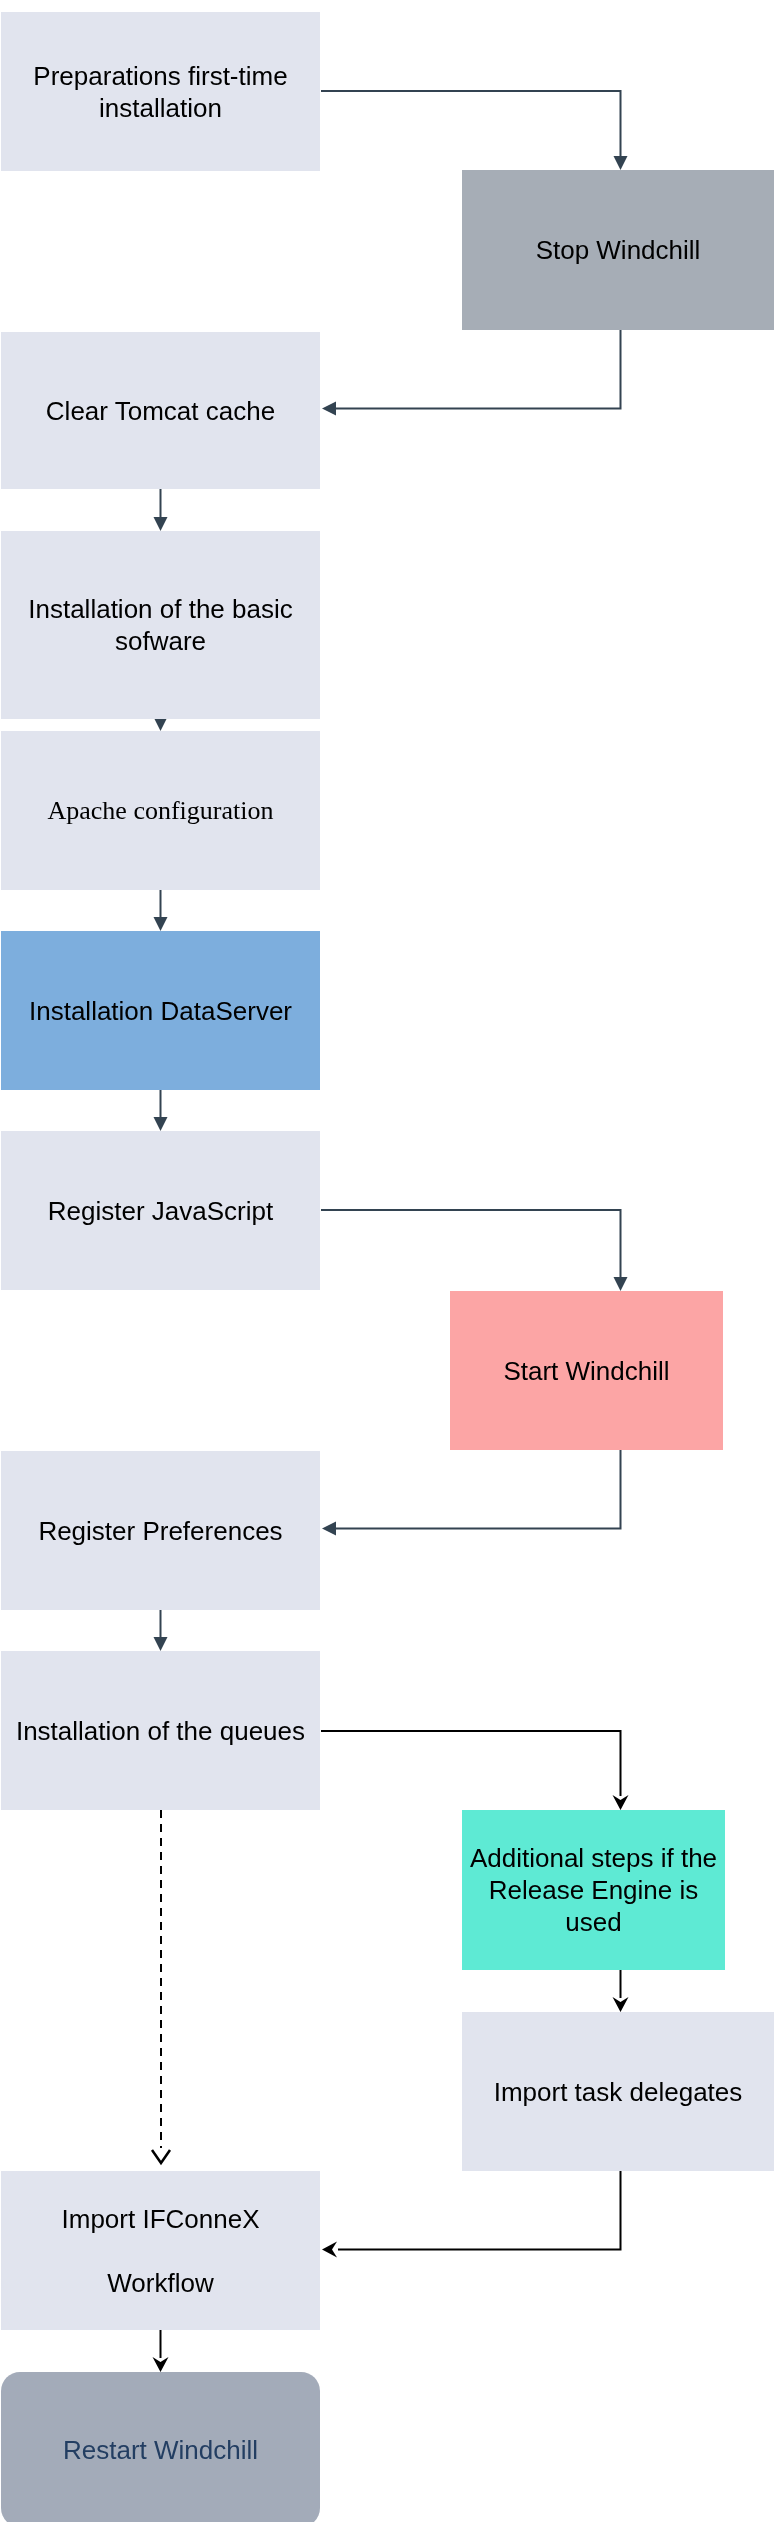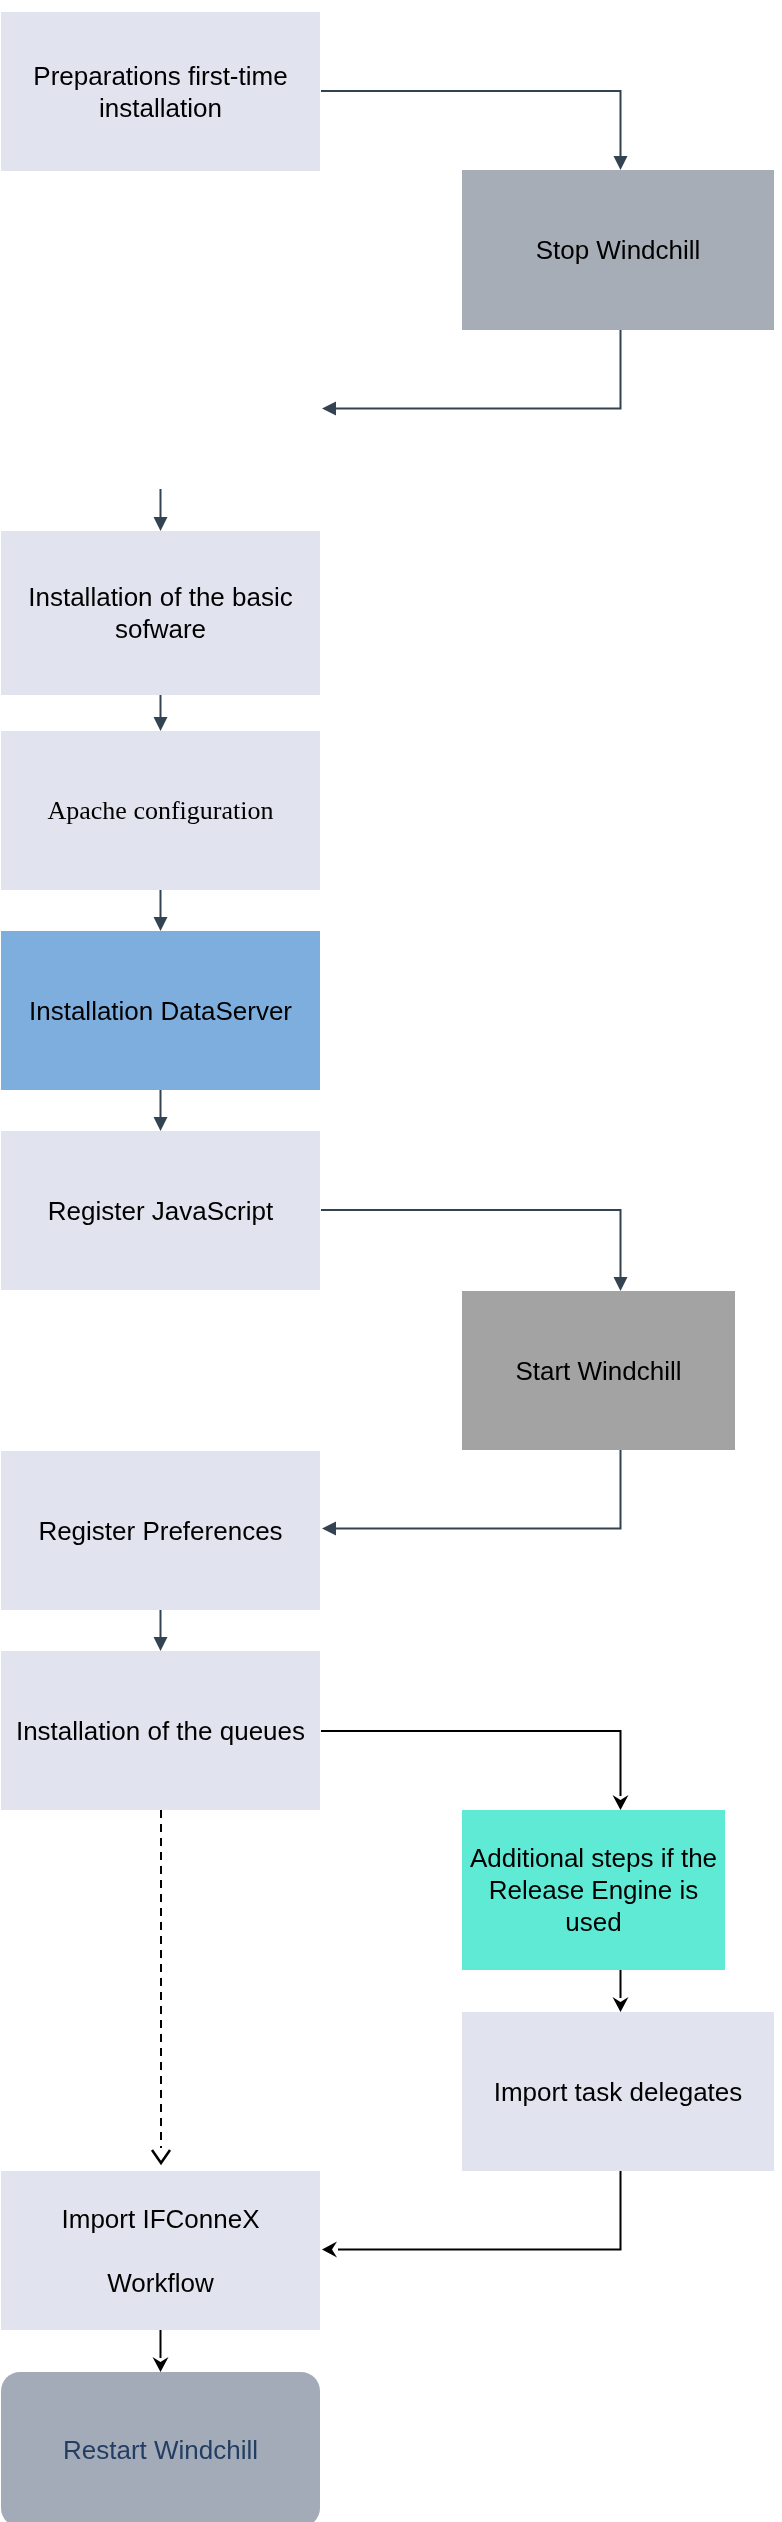--- a/index.html
+++ b/index.html
@@ -58,22 +58,25 @@
       <polygon points="152.5,2347 160.5,2362 168.5,2347 160.5,2352"></polygon>
     </g>
     <polyline points="152,2140 161,2153 170,2140" fill="none" stroke-width="2.5" stroke="#000000"></polyline>
   </svg>
 
   <div class="node" style="left: 1px; top: 2px; width: 319px; height: 159px; background: rgb(225, 228, 238);">
     <span>Preparations first-time
 installation</span>
   </div>
 
+  <div class="node" style="left: 1px; top: 322px; width: 319px; height: 157px; background: rgb(225, 228, 238);">
+    <span>Clear Tomcat cache</span>
+  </div>
 
-  <div class="node" style="left: 1px; top: 521px; width: 319px; height: 164px; background: rgb(225, 228, 238);">
+  <div class="node" style="left: 1px; top: 521px; width: 319px; height: 188px; background: rgb(225, 228, 238);">
     <span>Installation of the basic
 sofware</span>
   </div>
 
   <div class="node" style="left: 1px; top: 721px; width: 319px; height: 159px; background: rgb(225, 228, 238); font-family: Liberation Serif, serif;">
     <span>Apache configuration</span>
   </div>
 
   <div class="node" style="left: 1px; top: 921px; width: 319px; height: 159px; background: rgb(125, 174, 221);">
     <span>Installation DataServer</span>
@@ -98,21 +101,21 @@
   </div>
 
   <div class="node" style="left: 1px; top: 2362px; width: 319px; height: 155px; background: rgb(163, 171, 185); color: rgb(35, 62, 98); border-radius: 19px;">
     <span>Restart Windchill</span>
   </div>
 
   <div class="node" style="left: 462px; top: 160px; width: 312px; height: 160px; background: rgb(166, 173, 182);">
     <span>Stop Windchill</span>
   </div>
 
-  <div class="node" style="left: 462px; top: 1281px; width: 273px; height: 159px; background: #a3a3a3;">
+  <div class="node" style="left: 450px; top: 1281px; width: 273px; height: 159px; background: #fca5a5;">
     <span>Start Windchill</span>
   </div>
 
   <div class="node" style="left: 462px; top: 1800px; width: 263px; height: 160px; background: #5eead4;">
     <span>Additional steps if the
 Release Engine is used</span>
   </div>
 
   <div class="node" style="left: 462px; top: 2002px; width: 312px; height: 159px; background: rgb(225, 228, 238);">
     <span>Import task delegates</span>

